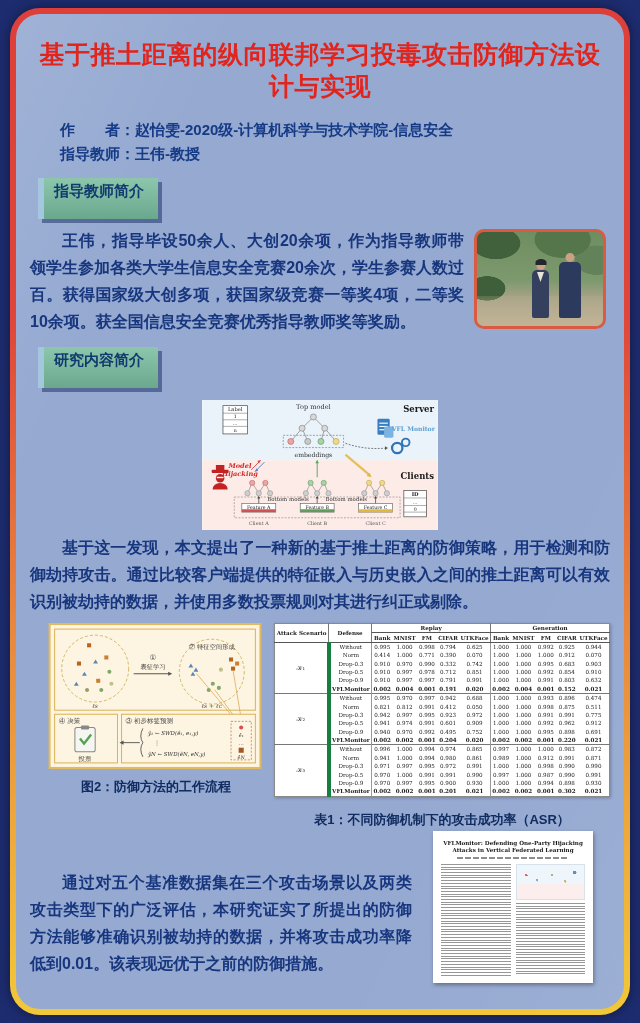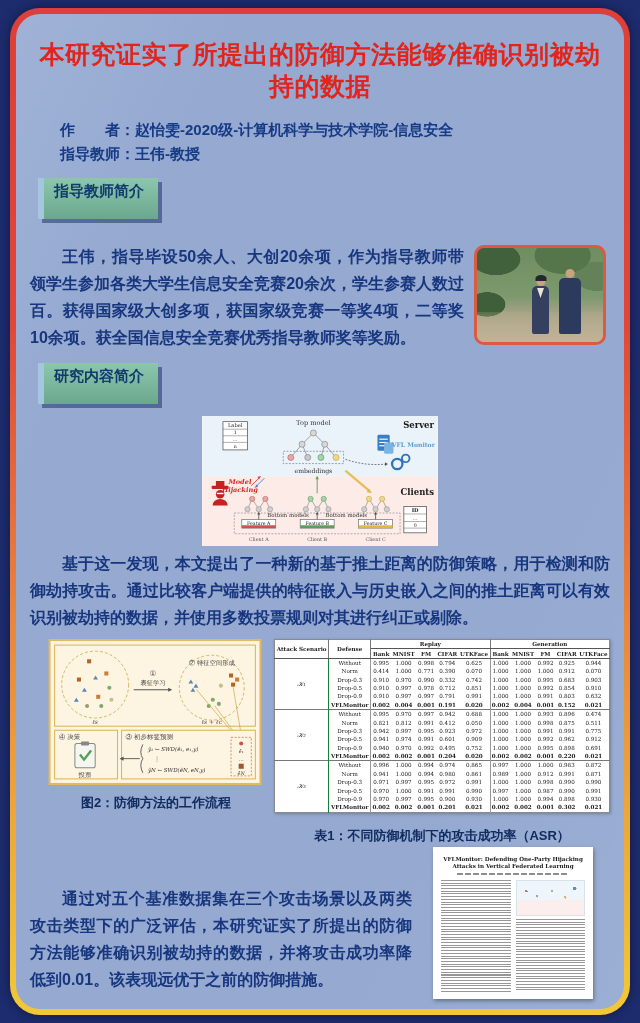--- a/index.html
+++ b/index.html
@@ -35,21 +35,21 @@
     background:linear-gradient(180deg,#8cc7ac 0%,#6aa88e 100%);
     border-left:6px solid #a4c6de;
     color:#113a6e; font-weight:bold; font-size:15px;
     padding:4px 14px 18px 10px;
     box-shadow:4px 4px 0 rgba(22,42,96,.5);
   }
   p.body {
     font-size:16px; font-weight:bold; color:#17367d; line-height:27px;
     text-align:justify; text-indent:2em;
   }
-  .advisor-row { display:flex; margin-top:24px;justify-content:space-between; }
+  .advisor-row { display:flex; margin-top:8px;justify-content:space-between; }
   .advisor-row .txt { flex:1; padding-right:10px; }
   
   .photo {
     width:132px; height:100px; flex:0 0 132px; margin-right:4px; margin-top:2px;
     border:3px solid #da5a42; border-radius:10px; position:relative; overflow:hidden;
     background:
       radial-gradient(ellipse 40px 26px at 15% 12%, #41603c 0 60%, transparent 62%),
       radial-gradient(ellipse 46px 30px at 68% 8%, #55754a 0 60%, transparent 62%),
       radial-gradient(ellipse 36px 24px at 95% 30%, #63825a 0 60%, transparent 62%),
       radial-gradient(ellipse 30px 20px at 8% 60%, #3f5f3a 0 60%, transparent 62%),
@@ -84,21 +84,21 @@
   table.asr {
     border-collapse:collapse; background:#fff; width:100%;
     font-family:"DejaVu Serif", serif; font-size:5.6px; color:#222;
     border:1px solid #8a8a8a;
   }
   table.asr th, table.asr td { padding:1.2px 1px; text-align:center; }
   table.asr thead th { font-weight:bold; border-bottom:1px solid #555; }
   table.asr thead tr:first-child th { border-bottom:1px solid #555; }
   table.asr .hs { border-right:1px solid #777; }
   table.asr td.def { border-right:1px solid #999; }
-  table.asr td.scen { border-right:1px solid #15803d; font-style:italic; font-size:6.5px; }
+  table.asr td.scen { border-right:4px solid #15803d; font-size:6.5px; }
   table.asr td.sep5 { border-left:1px solid #999; }
   table.asr tr.grp td { border-top:1px solid #777; }
   table.asr tr.hl td { font-weight:bold; }
   table.asr { box-shadow:1px 1px 3px rgba(0,0,0,.25); }
   
   .paper {
     width:160px; height:152px; background:#fff; margin:0 auto;
     box-shadow:1px 2px 4px rgba(0,0,0,.35); padding:9px 8px 6px 8px; text-align:center;
   }
   .paper-title { font-family:"DejaVu Serif", serif; font-size:5.6px; font-weight:bold;
@@ -117,21 +117,21 @@
       radial-gradient(circle 3px at 86% 22%, #5b8fc9 0 60%, transparent 65%),
       linear-gradient(180deg,#eef5fb 0 55%, #fceeec 55% 100%);
   }
 </style>
 </head>
 <body>
 
 <div class="frame">
   <div class="poster">
 
-    <div class="title">本研究证实了所提出的防御方法能够准确识别被劫持的数据</div>
+    <div class="title">基于推土距离的纵向联邦学习投毒攻击防御方法设计与实现</div>
 
     <div class="authors">
       <div>作　　者：赵怡雯-2020级-计算机科学与技术学院-信息安全</div>
       <div>指导教师：王伟-教授</div>
     </div>
 
     <div><span class="sec-header">指导教师简介</span></div>
 
     <div class="advisor-row">
       <div class="txt">

